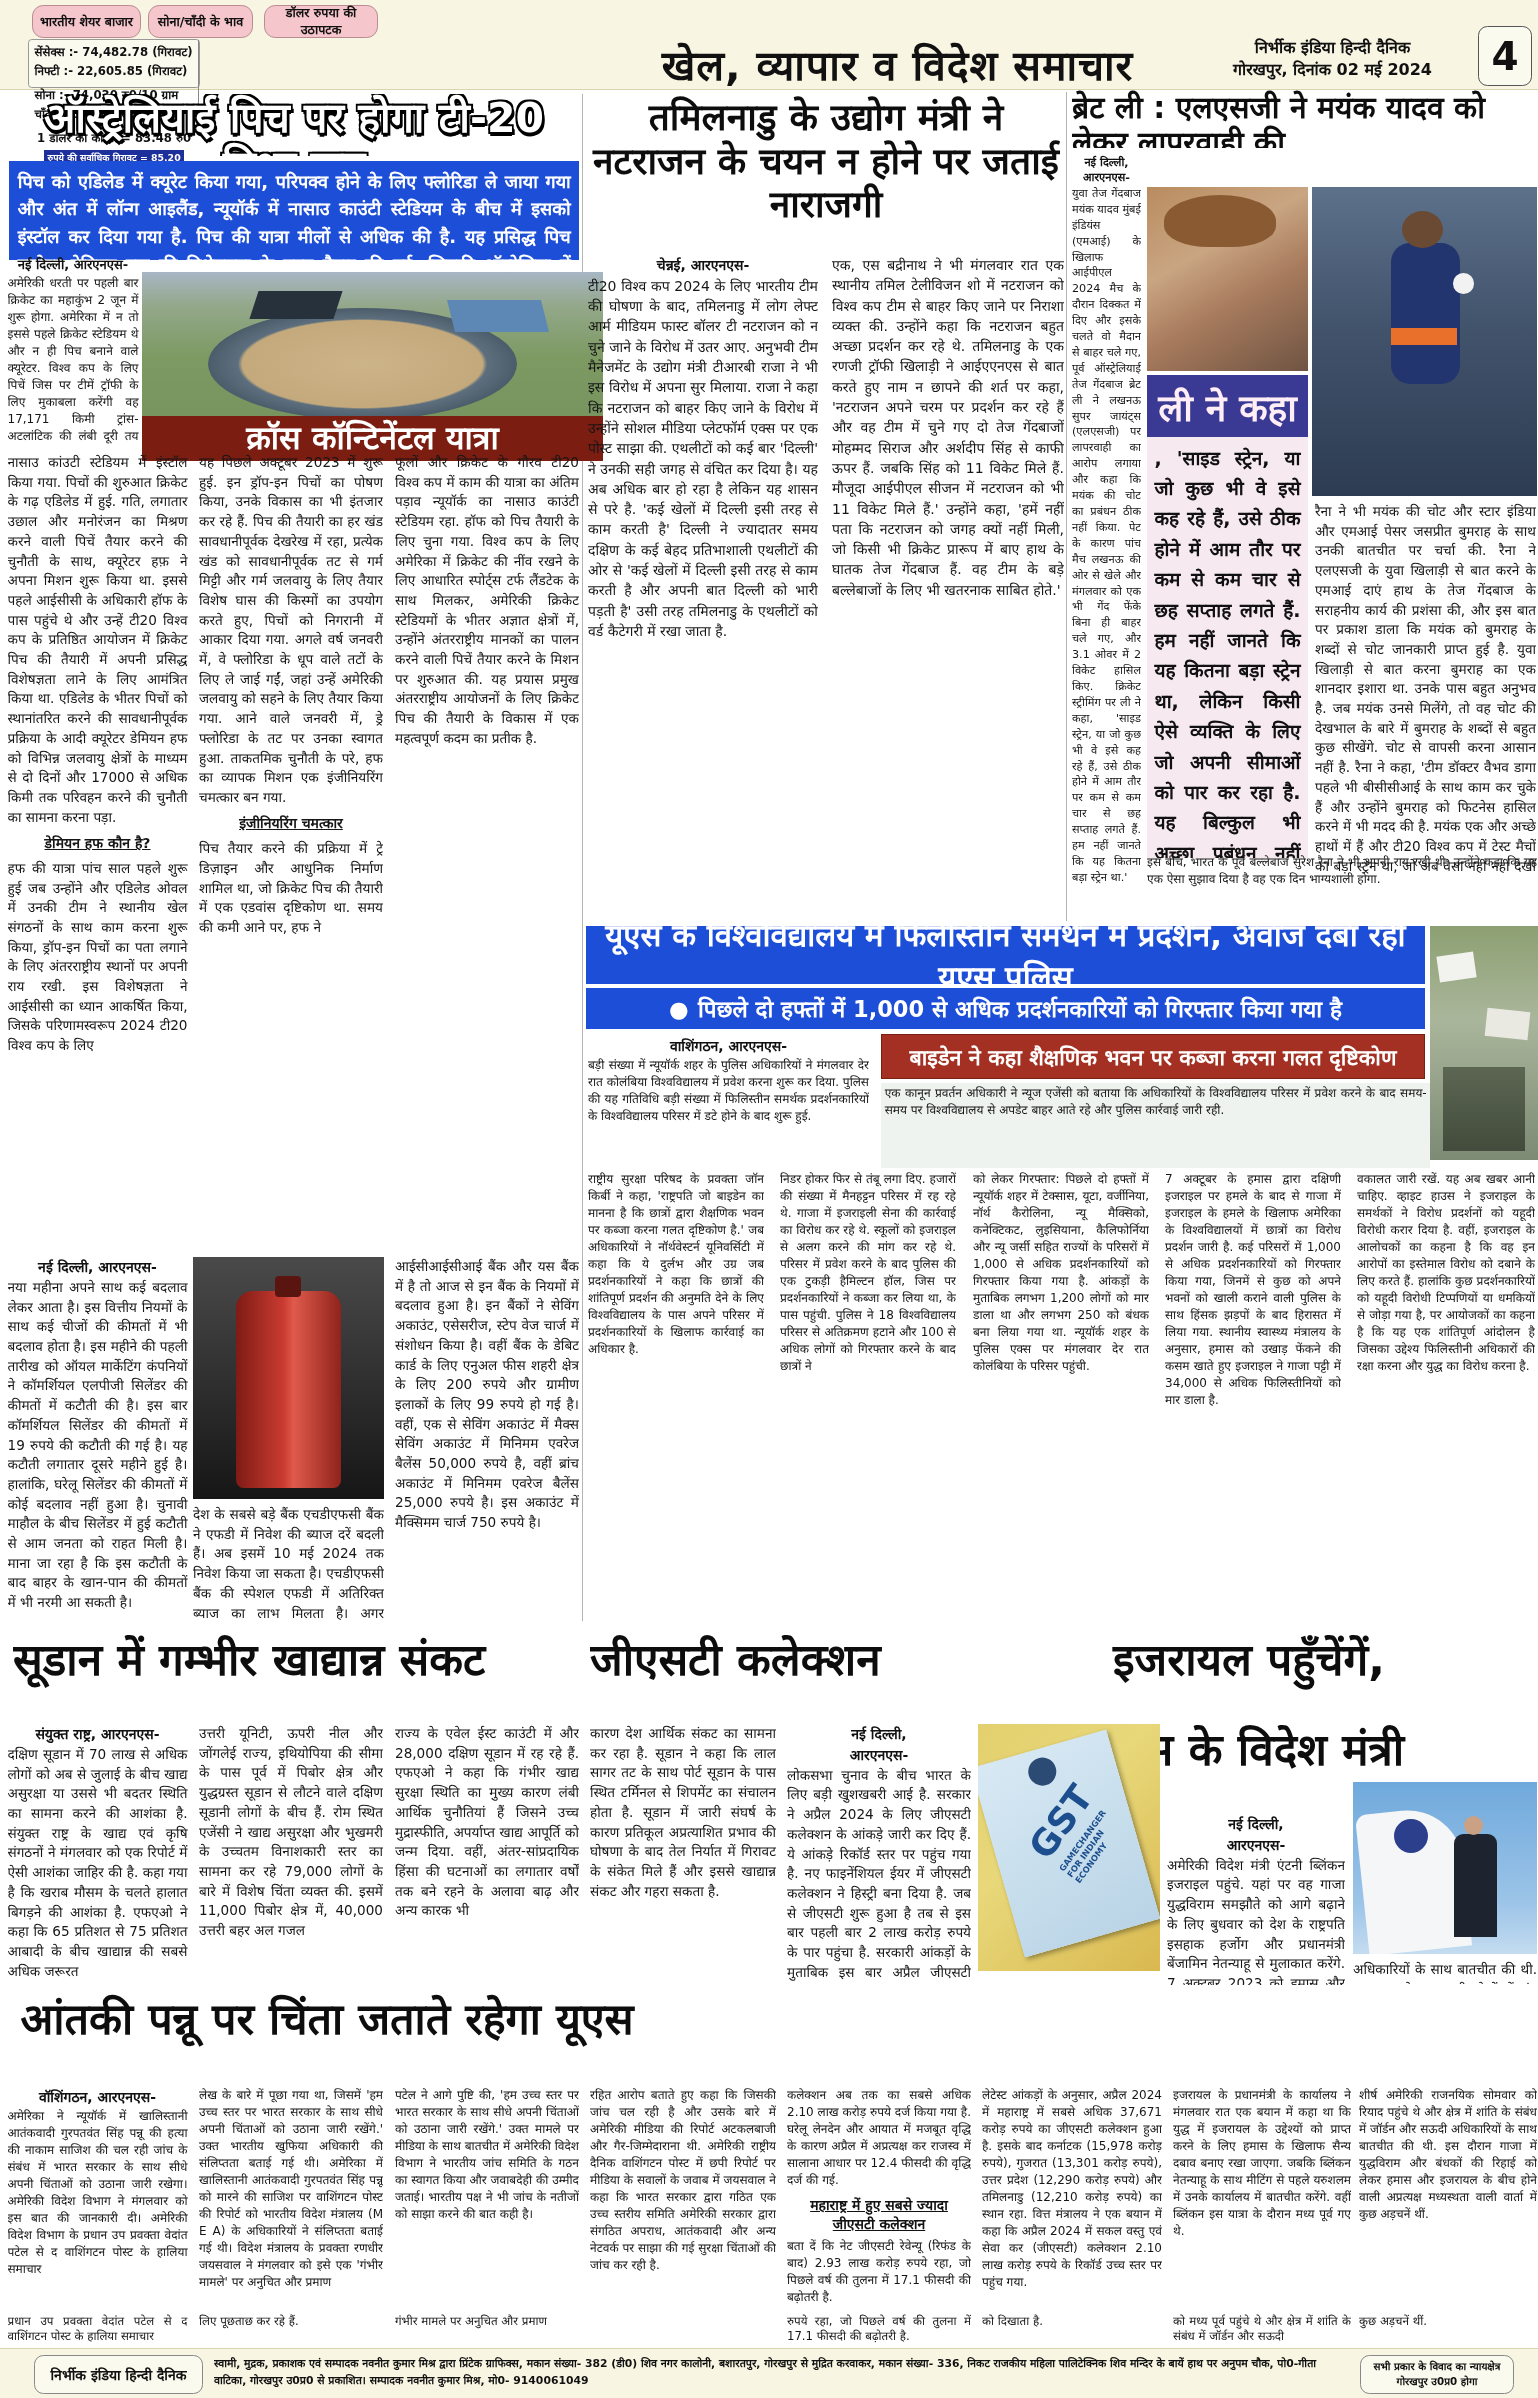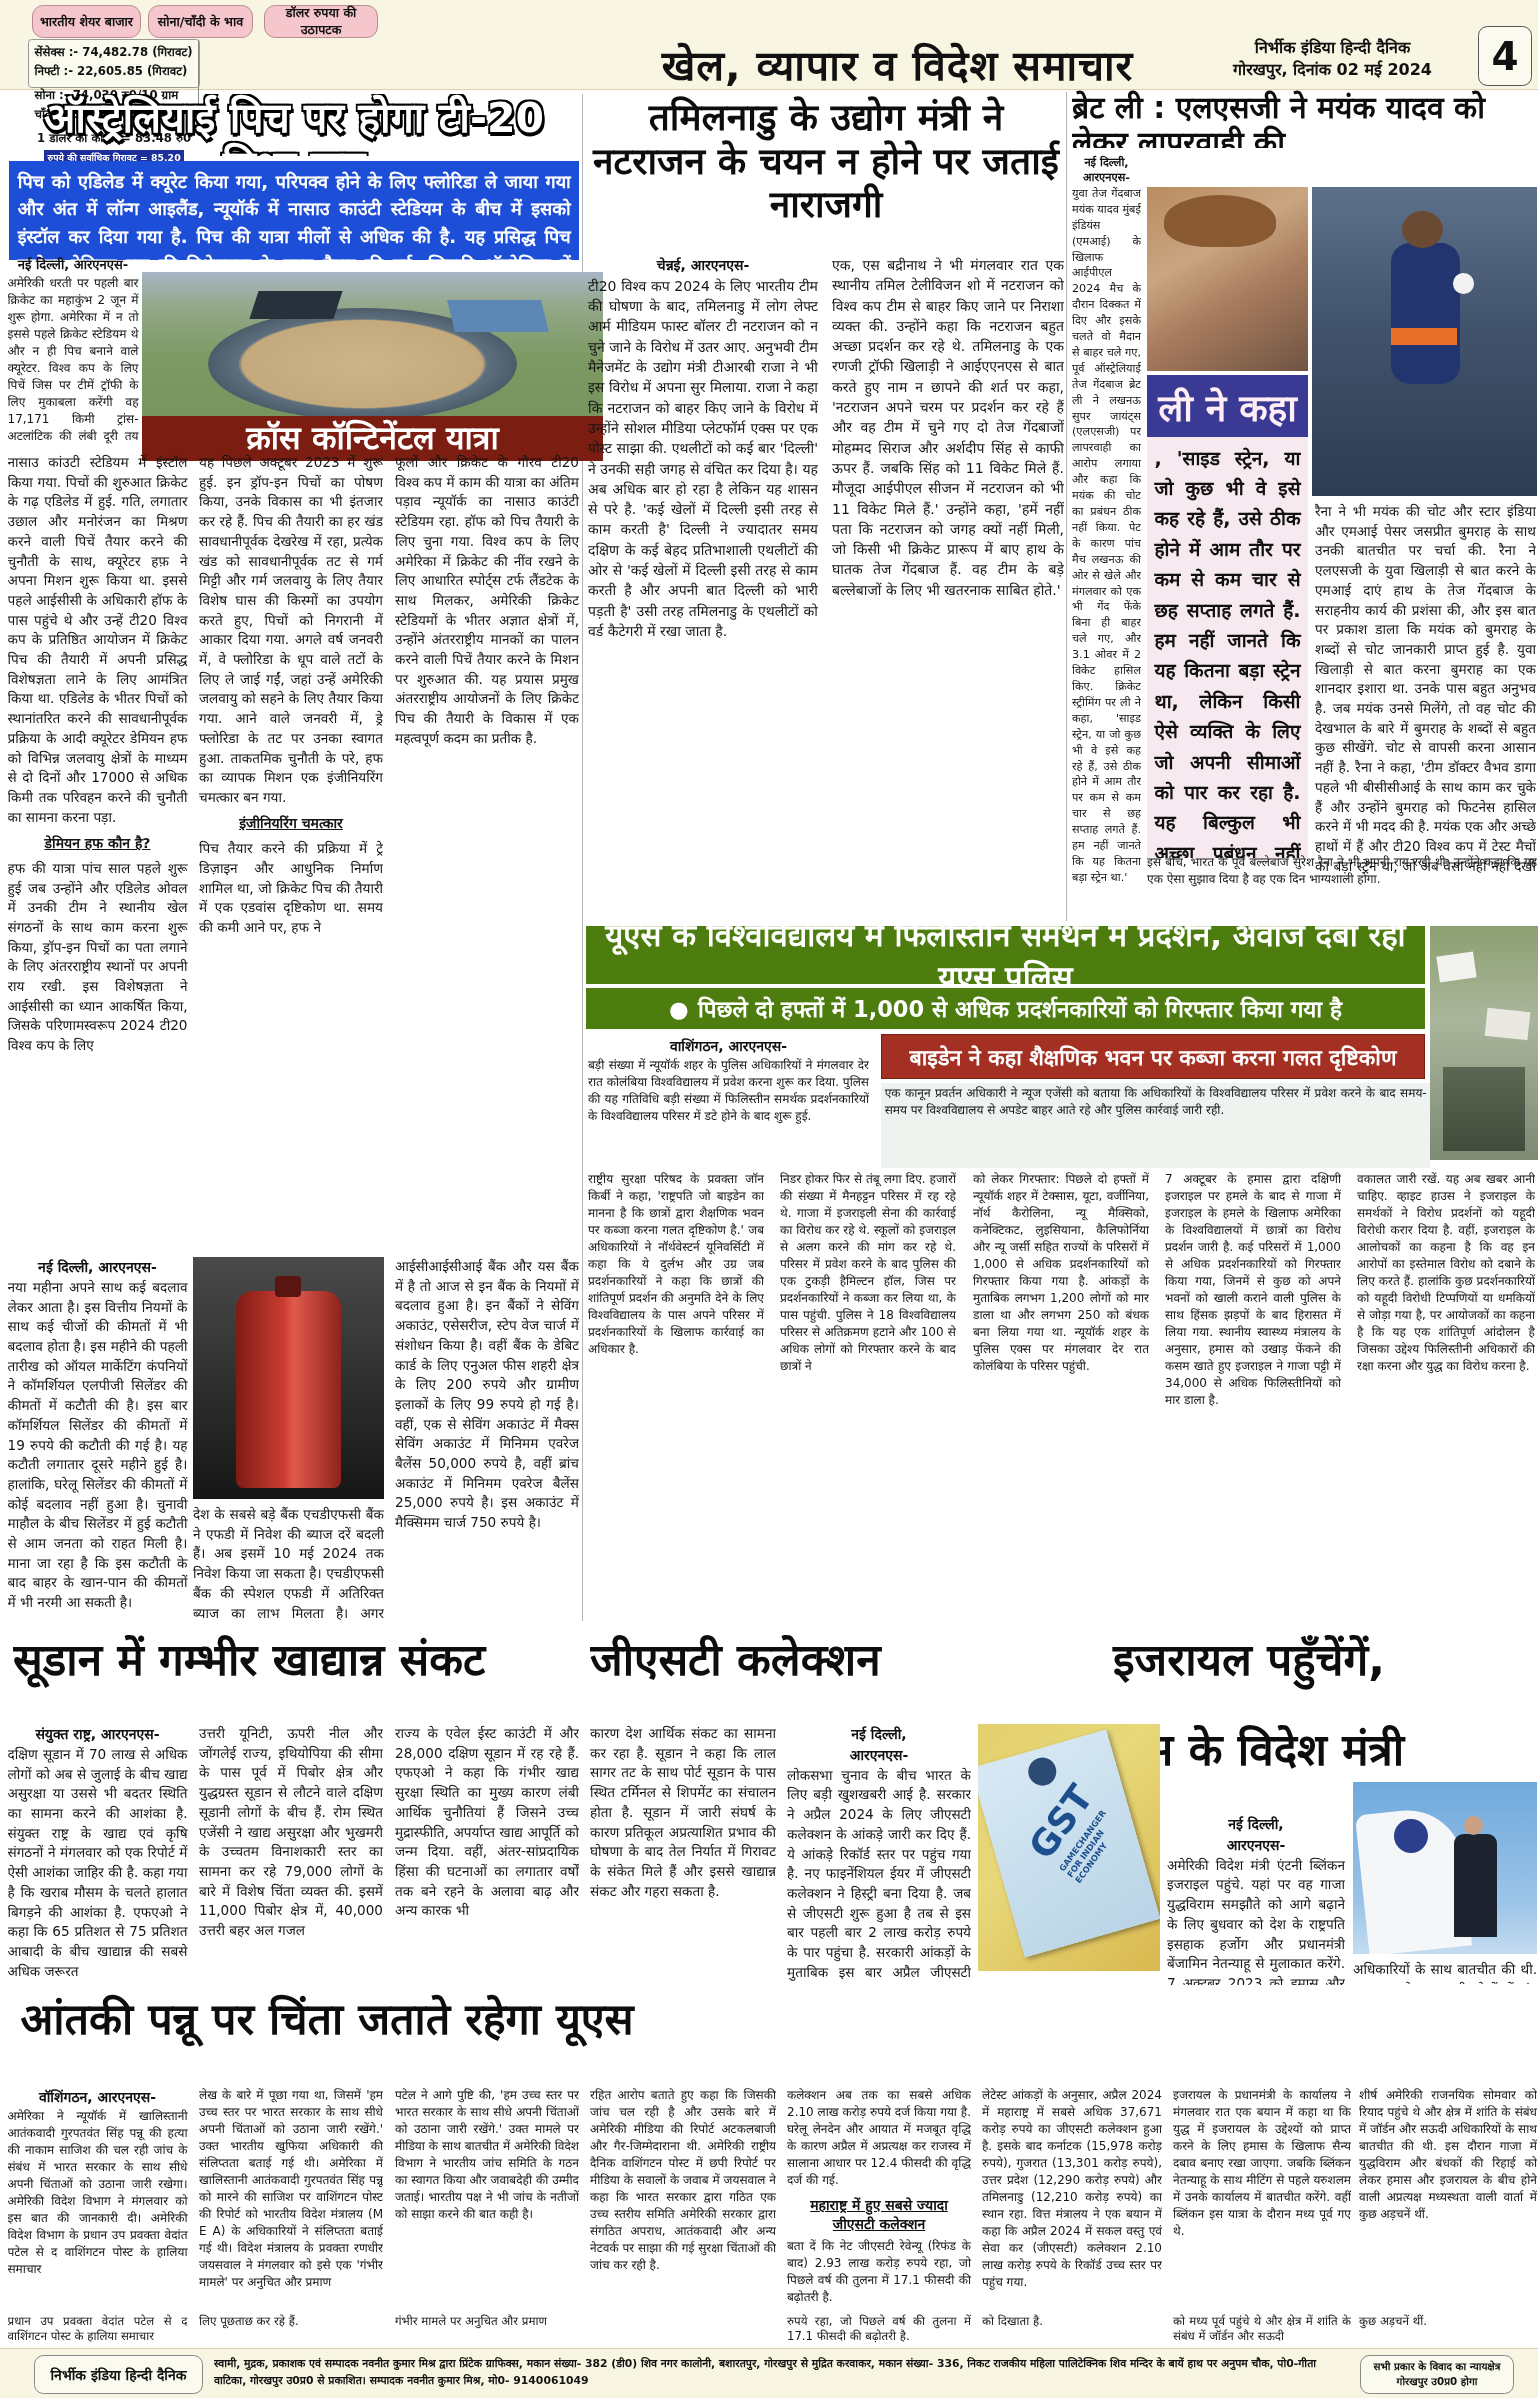--- a/index.html
+++ b/index.html
@@ -24,21 +24,21 @@
   .hl-outline{color:#fff;text-shadow:-1.9px -1.9px 0 #000,1.9px -1.9px 0 #000,-1.9px 1.9px 0 #000,1.9px 1.9px 0 #000,0 3.7px 0 #000,2.8px 2.8px 0 #000;}
   .summaryBox{background:#1d4ed8;color:#fff;font-weight:bold;font-size:18px;line-height:1.55;
               padding:6.6px 8.4px;text-align:justify;}
   .body-text{font-size:13.6px;line-height:1.45;text-align:justify;color:#161616;}
   .small-text{font-size:12px;line-height:1.42;text-align:justify;color:#161616;}
   .byline{font-weight:bold;text-align:center;font-size:14px;margin:0 0 1.9px 0;}
   .subhead{font-weight:bold;text-align:center;text-decoration:underline;font-size:14px;margin:5.6px 0;}
   .photo{position:absolute;overflow:hidden;}
   .capBand{position:absolute;left:0;bottom:0;width:100%;background:#7c1d12;color:#fff;
            font-weight:900;font-size:32px;text-align:center;line-height:1.4;}
-  .blackBand{background:#4d7c0f;color:#fff;font-weight:900;display:flex;align-items:center;justify-content:center;text-align:center;}
+  .blackBand{background:#1d4ed8;color:#fff;font-weight:900;display:flex;align-items:center;justify-content:center;text-align:center;}
   .redBox{background:#a33022;color:#fff;font-weight:bold;display:flex;align-items:center;justify-content:center;text-align:center;border:1.9px solid #7a1f12;}
   .quoteTitle{background:#3a3a94;color:#ffeef6;font-weight:900;font-size:37px;display:flex;align-items:center;justify-content:center;}
   .quoteBody{background:#f7e9f0;font-weight:bold;font-size:19px;line-height:1.6;text-align:justify;padding:5.6px 7.5px;}
   .ftr{position:absolute;left:0;top:2348px;width:1538px;height:51px;background:#f8f6e2;border-top:1.9px solid #d8d4b0;}
   .ftrPill{position:absolute;background:#fbfaee;border:1.4px solid #888;border-radius:9.4px;
            display:flex;align-items:center;justify-content:center;font-weight:bold;text-align:center;}
   .vline{position:absolute;width:1.4px;background:#b5b5b5;}
   .frag{position:absolute;font-size:11.7px;line-height:1.3;text-align:justify;color:#161616;overflow:hidden;height:30px;}
 </style>
 </head>

